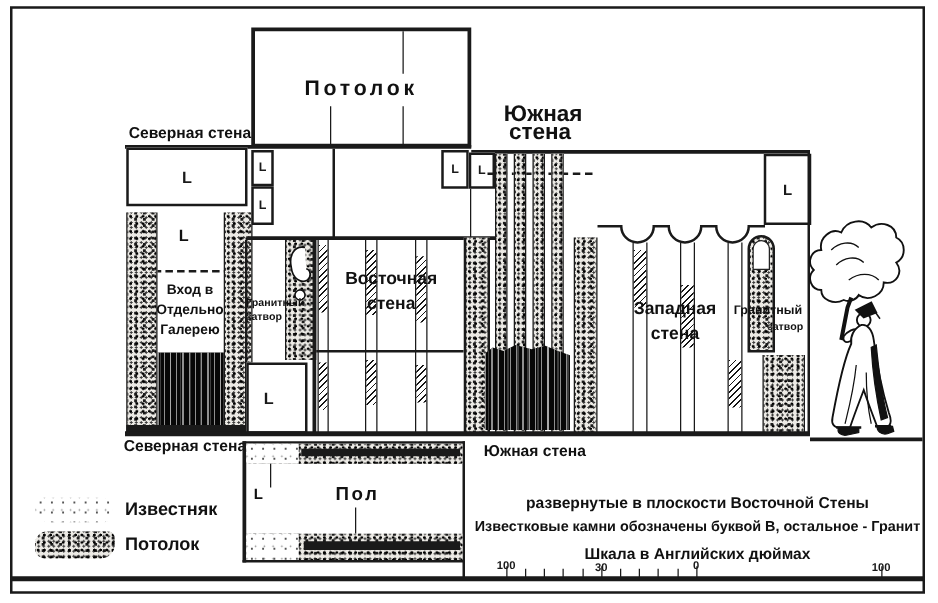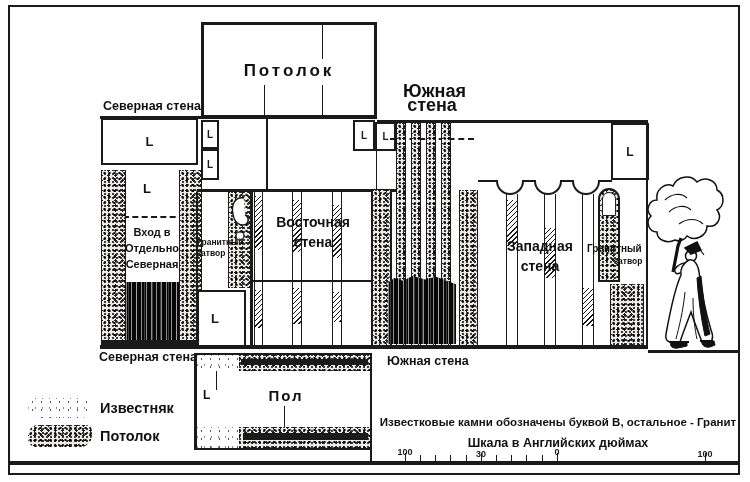--- a/index.html
+++ b/index.html
@@ -55,21 +55,21 @@
   <div class="blk" style="left:101px;top:118px;width:97px;height:47px;font-size:13px;">
     <span>L</span>
     </div>
   <div class="txt" style="left:143px;top:181px;font-size:13px;">L</div>
   <div class="dash" style="left:123px;top:216px;width:62px;"></div>
   <div class="abs granite strip" style="left:101px;top:170px;width:25px;height:176px;"></div>
   <div class="abs granite strip" style="left:179px;top:170px;width:23px;height:176px;"></div>
   <div class="txt ctr" style="left:124px;top:224px;width:56px;font-size:11px;line-height:16px;white-space:normal;">
     <span>Вход в</span><br>
     <span>Отдельно</span><br>
-    <span>Северная</span>
+    <span>Галерею</span>
   </div>
   <div class="abs darkfill" style="left:126px;top:282px;width:53px;height:60px;"></div>
   <div class="ln" style="left:101px;top:340px;width:101px;height:8px;"></div>
   <div class="txt" style="left:99px;top:350px;font-size:12.5px;">Северная стена</div>
 
   <div class="blk" style="left:201px;top:120px;width:18px;height:29px;font-size:10px;">
     <span>L</span>
     </div>
   <div class="blk" style="left:201px;top:149px;width:18px;height:31px;font-size:10px;">
     <span>L</span>
@@ -171,20 +171,21 @@
   <div class="ln" style="left:284px;top:406px;width:1px;height:21px;"></div>
   <div class="abs granite" style="left:197px;top:427px;width:173px;height:21px;"></div>
   <div class="abs limestone" style="left:197px;top:427px;width:42px;height:21px;"></div>
   <div class="ln" style="left:243px;top:433px;width:125px;height:7px;"></div>
 
   <div class="abs limestone" style="left:28px;top:398px;width:62px;height:20px;border-radius:6px 10px 8px 12px;"></div>
   <div class="txt" style="left:100px;top:400px;font-size:14.5px;">Известняк</div>
   <div class="abs granite" style="left:28px;top:425px;width:64px;height:22px;border-radius:10px 6px 12px 8px;"></div>
   <div class="txt" style="left:100px;top:428px;font-size:14.5px;">Потолок</div>
 
+  <div class="txt ctr" style="left:378px;top:395px;width:360px;font-size:12.5px;">развернутые в плоскости Восточной Стены</div>
   <div class="txt ctr" style="left:378px;top:416px;width:360px;font-size:11.5px;font-weight:600;">Известковые камни обозначены буквой В, остальное - Гранит</div>
   <div class="txt ctr" style="left:378px;top:436px;width:360px;font-size:12.5px;">Шкала в Английских дюймах</div>
 
   <div class="ln" style="left:8px;top:461px;width:732px;height:4px;"></div>
   <div class="num" style="left:390px;top:447px;">100</div>
   <div class="num" style="left:466px;top:449px;">30</div>
   <div class="num" style="left:542px;top:447px;">0</div>
   <div class="num" style="left:690px;top:449px;">100</div>
   <div id="ticks">
       <div class="tick" style="left: 405px; top: 453px; height: 9px;"></div>

